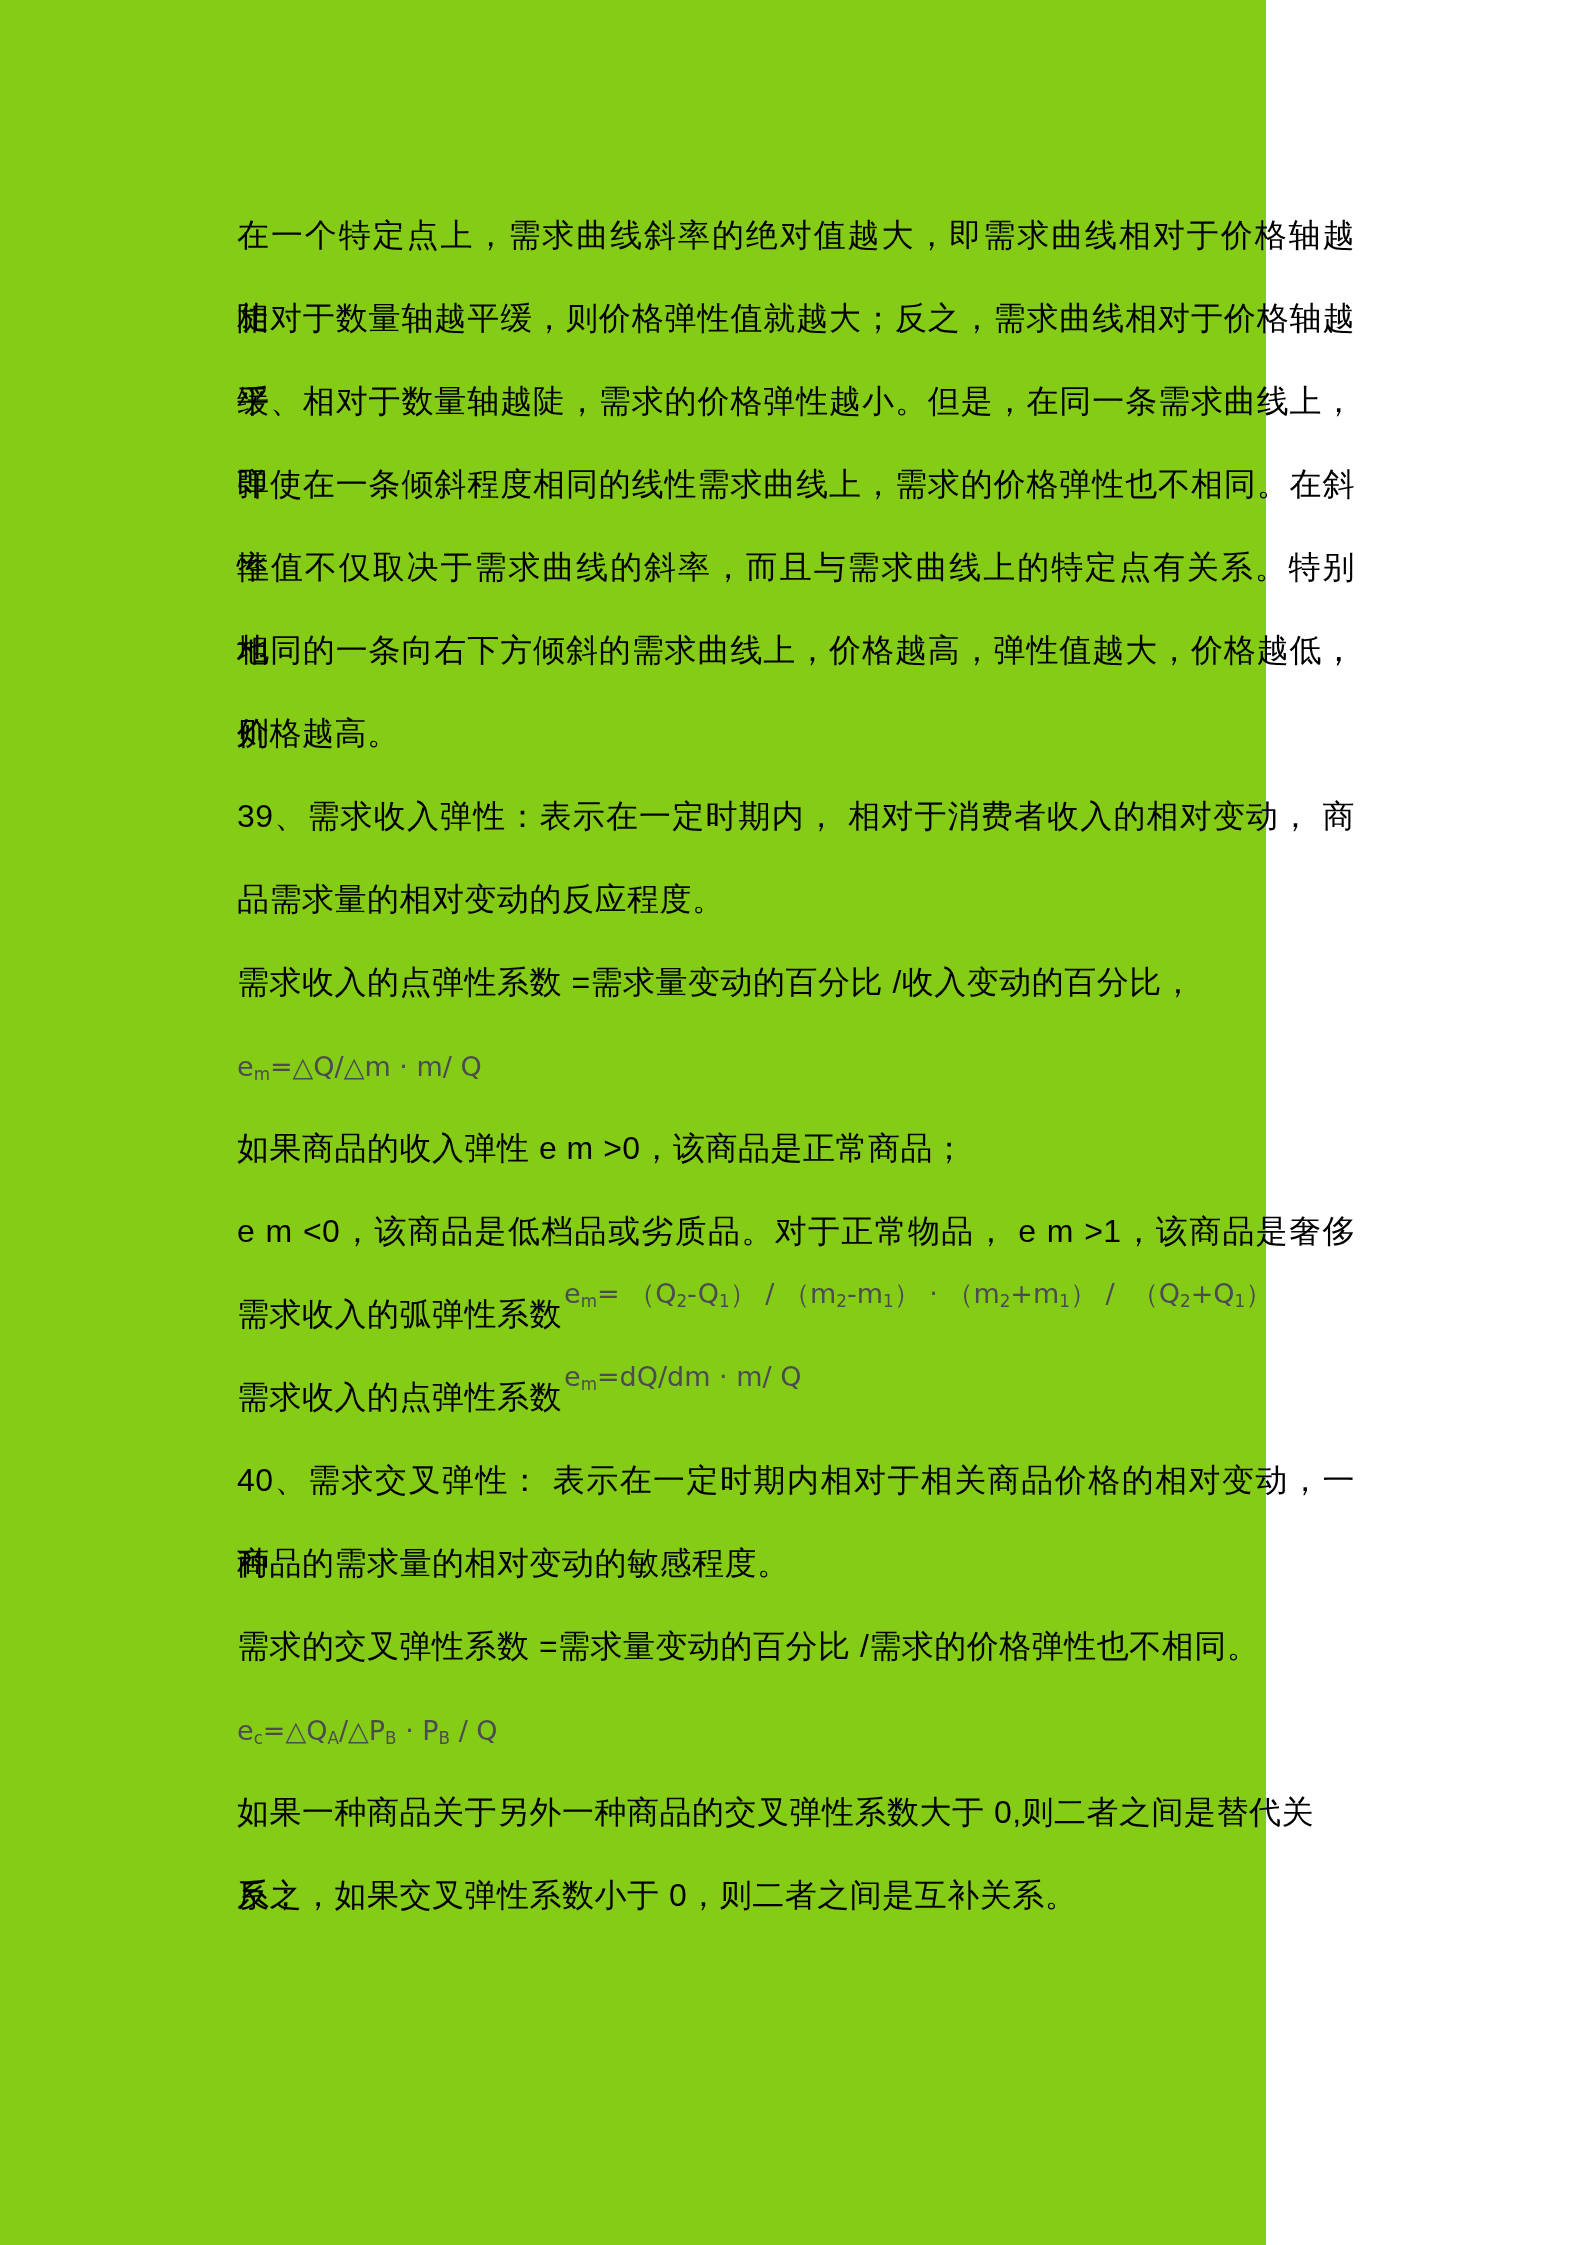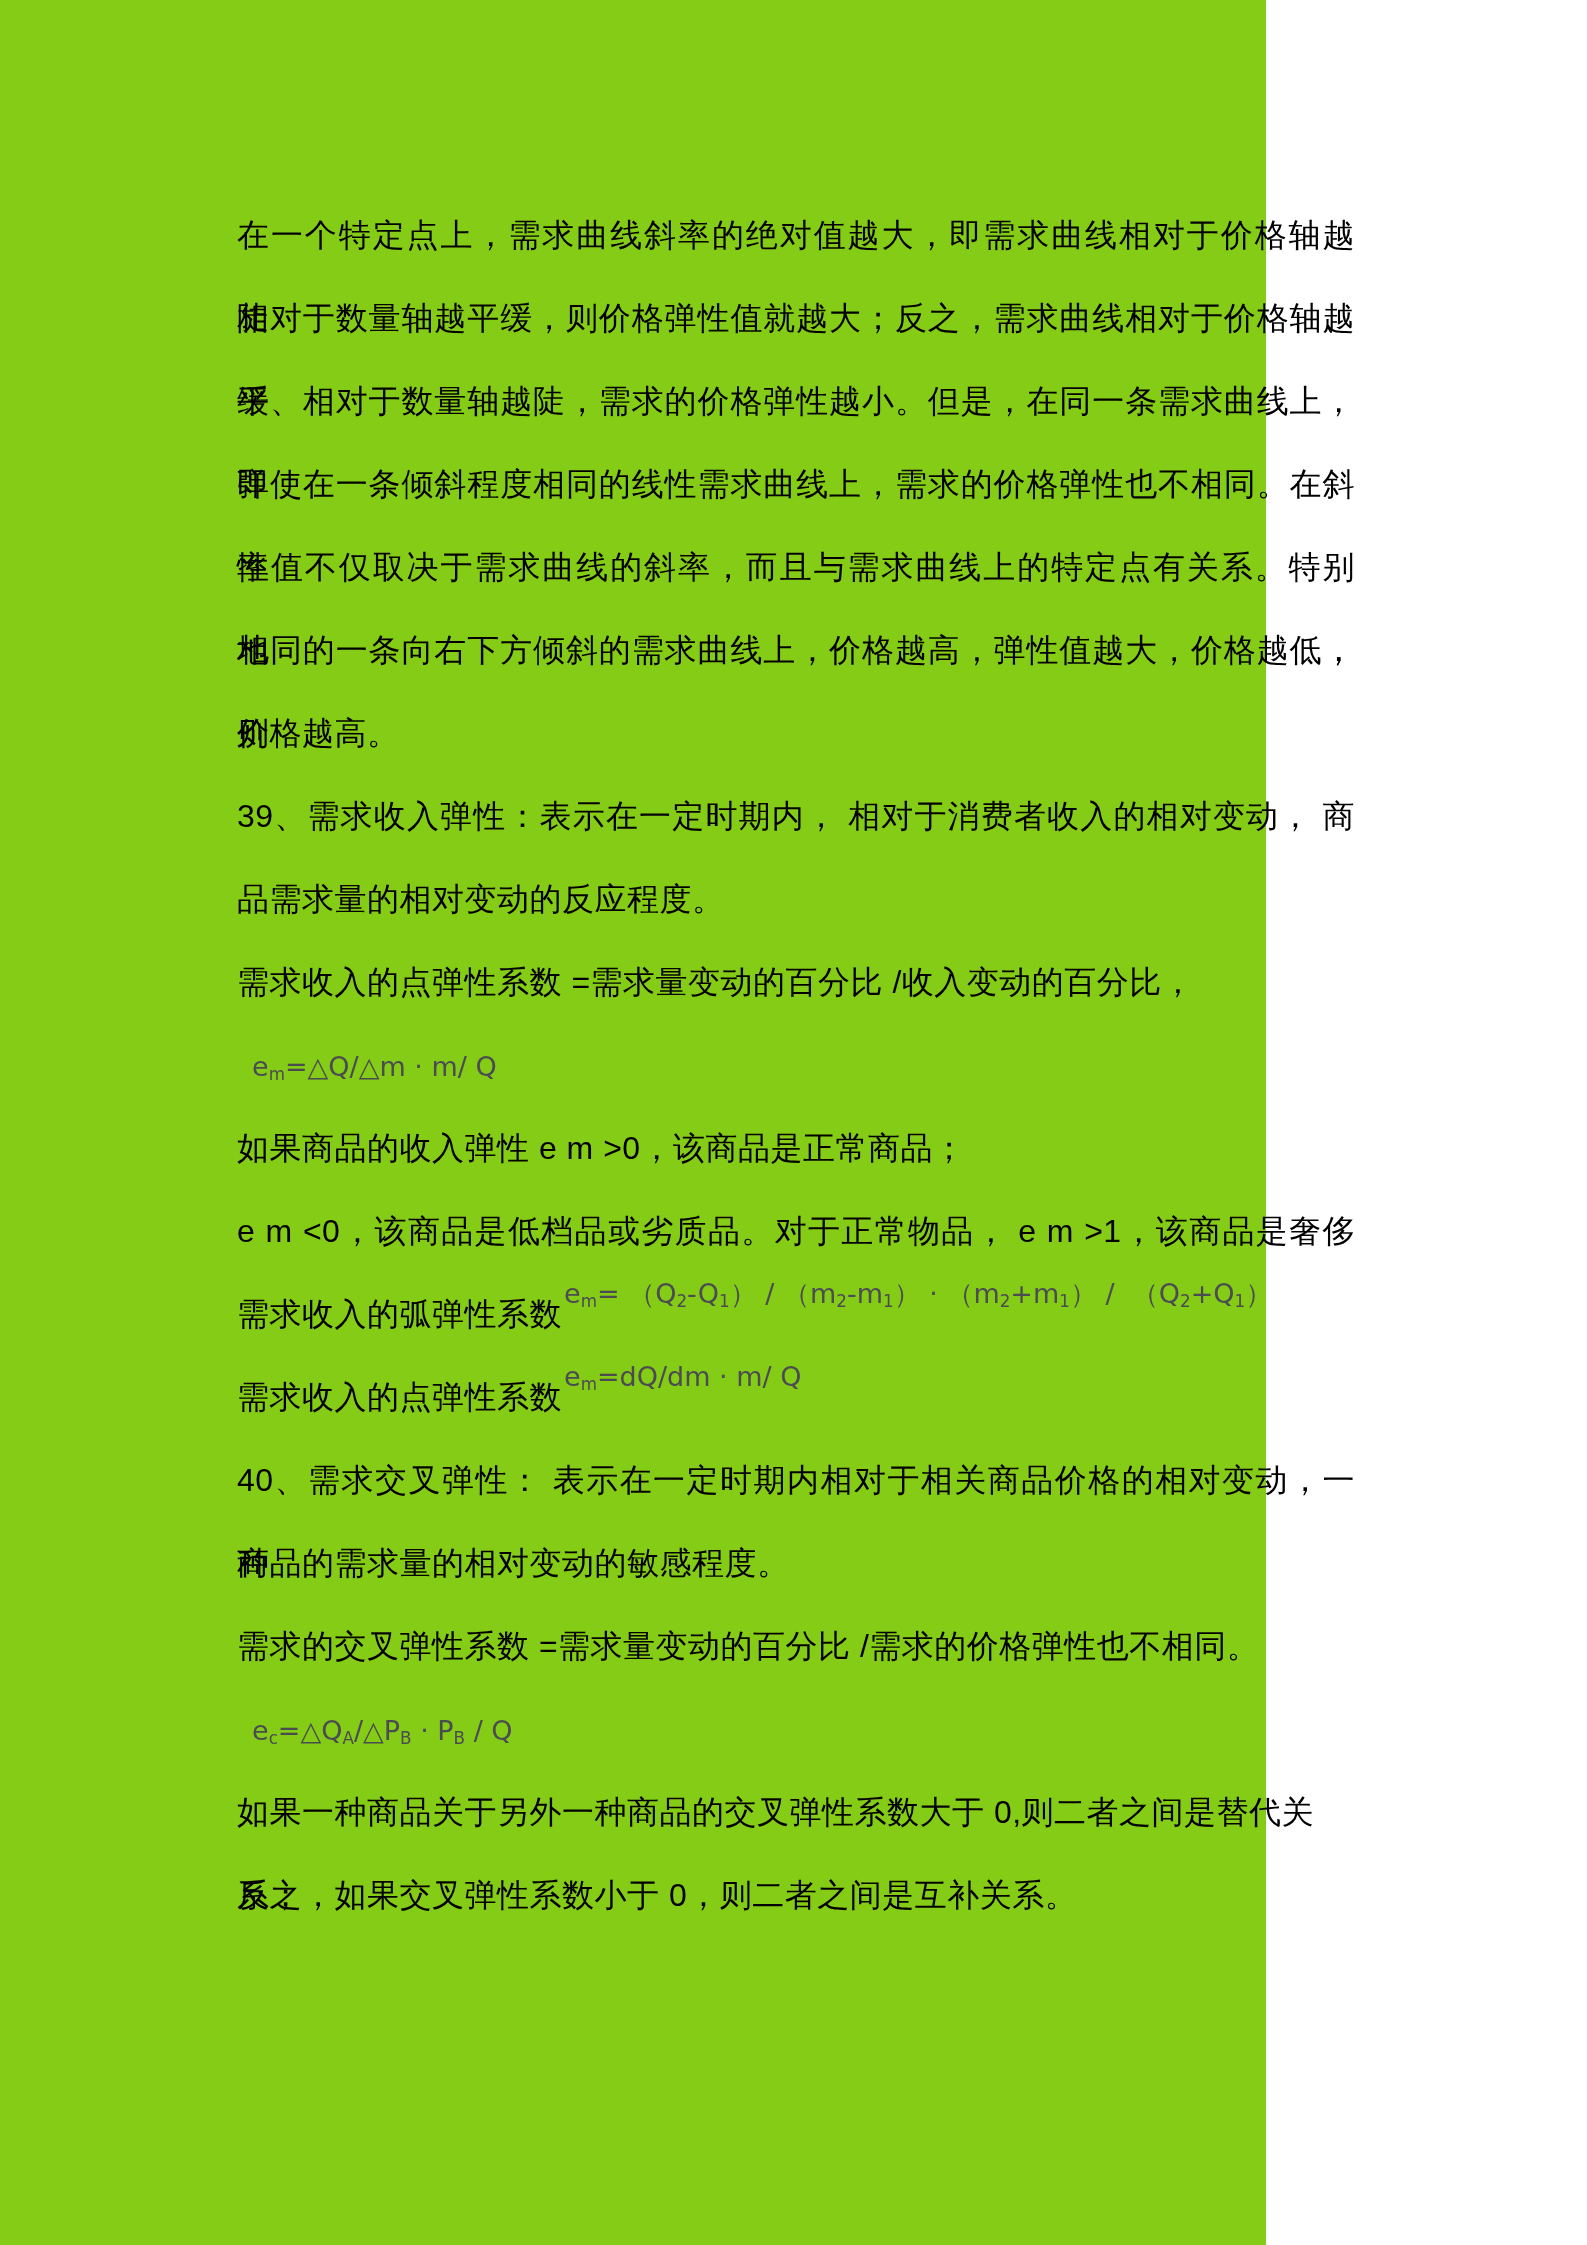--- a/index.html
+++ b/index.html
@@ -45,21 +45,20 @@
     color: #4b4b52;
     font-size: 27px;
     letter-spacing: 0;
     white-space: pre;
   }
   .formula sub {
     font-size: 0.62em;
     vertical-align: -0.25em;
   }
   .fline .formula {
-    margin-left: 15px;
   }
   .raised {
     position: relative;
     top: -22px;
     margin-left: 2px;
   }
 </style>
 </head>
 <body>
 

